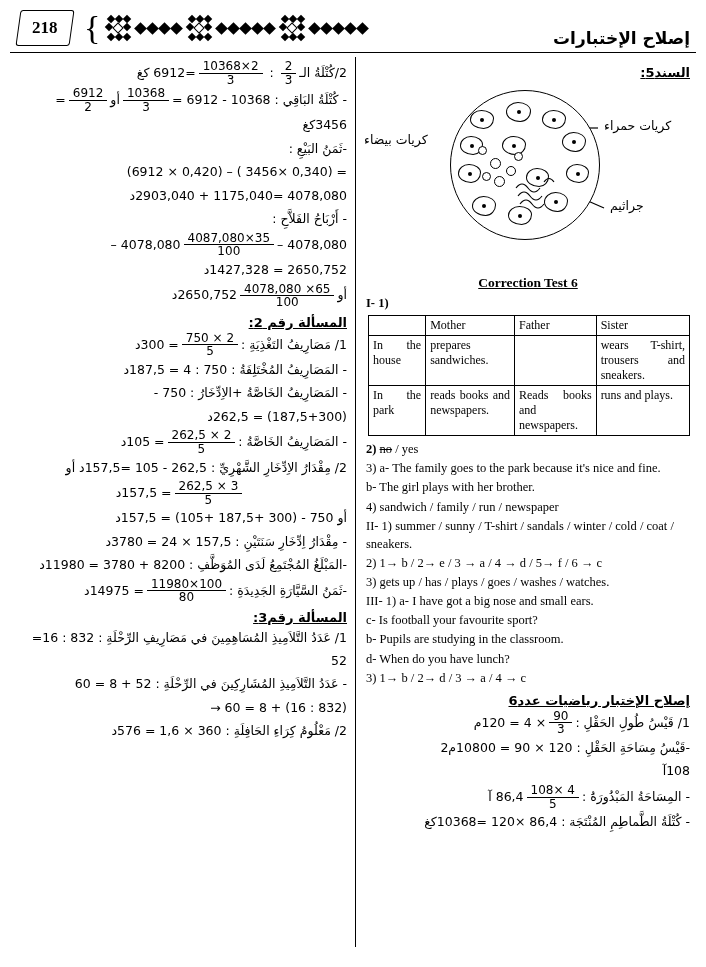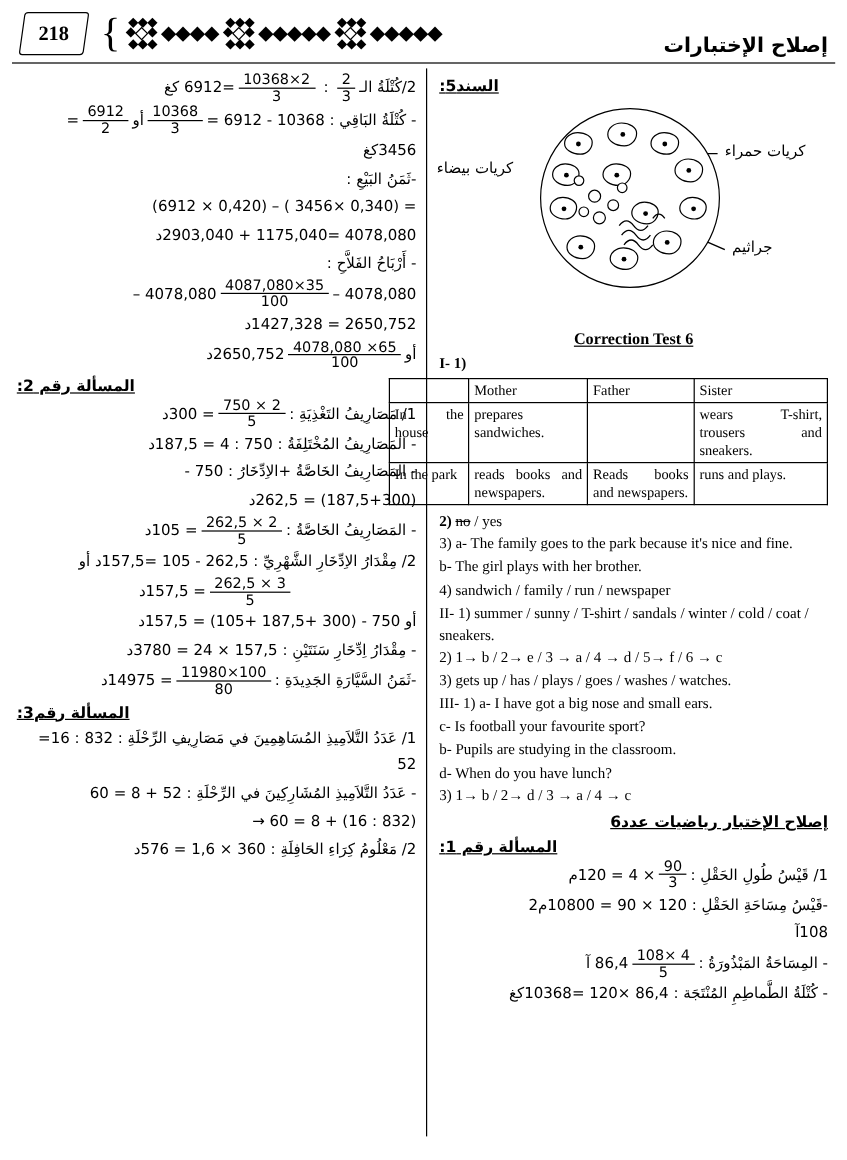--- a/index.html
+++ b/index.html
@@ -75,21 +75,21 @@
     margin-top:4px;
   }
   .col{
     box-sizing:border-box;
     position:relative;
   }
   .col-right{ width:340px; padding:2px 6px 0 10px; }
   .col-left{ width:346px; padding:2px 8px 0 4px; border-right:1.1px solid #000; }
   .en{ direction:ltr; text-align:left; font-family:"Liberation Serif", serif; font-size:12.5px; line-height:1.45; }
   .b{ font-weight:bold; }
-  .ttl-ar{ direction:rtl;text-align:left;font-weight:bold;text-decoration:underline;font-family:"DejaVu Sans", sans-serif;font-size:13px;margin:6px 0 2px 0;}
+  .ttl-ar{ direction:rtl;text-align:right;font-weight:bold;text-decoration:underline;font-family:"DejaVu Sans", sans-serif;font-size:13px;margin:6px 0 2px 0;}
   .ttl-ar.c{text-align:right;}
   .math{ direction:rtl; text-align:right; font-family:"DejaVu Sans", sans-serif; font-size:12.5px; line-height:1.8; }
 
   
   .frac{display:inline-flex;flex-direction:column;align-items:center;vertical-align:middle;margin:0 3px;line-height:1.05;font-size:12px;}
   .frac .num{border-bottom:1.1px solid #000;padding:0 4px;}
   .frac .den{padding:0 4px;}
 
   .row{display:flex;justify-content:flex-start;align-items:center;direction:rtl;}
   .lineblock{margin:1px 0;}
@@ -131,21 +131,21 @@
     font-family:"DejaVu Sans", sans-serif;
     font-size:12.5px;
     white-space:nowrap;
   }
   .arrow-svg{position:absolute;left:0;top:0;}
 
   
   table.t6{
     border-collapse:collapse;
     direction:ltr;
-    width:366px;
+    width:322px;
     margin:3px 0 4px 0;
     font-family:"Liberation Serif", serif;
     font-size:12px;
   }
   table.t6 td{
     border:1.1px solid #000;
     padding:2px 4px;
     vertical-align:top;
     text-align:justify;
   }
@@ -341,21 +341,20 @@
         <p>2) 1→ b / 2→ e / 3 → a / 4 → d / 5→ f / 6 → c</p>
         <p>3) gets up / has / plays / goes / washes / watches.</p>
         <p>III- 1) a- I have got a big nose and small ears.</p>
         <p>c- Is football your favourite sport?</p>
         <p>b- Pupils are studying in the classroom.</p>
         <p>d- When do you have lunch?</p>
         <p>3) 1→ b / 2→ d / 3 → a / 4 → c</p>
       </div>
 
       <div class="ttl-ar c">إصلاح الإختبار رياضيات عدد6</div>
-      <div class="ttl-ar">المسألة رقم 1:</div>
 
       <div class="math">
         <div class="row lineblock">
           <span>1/ قَيْسُ طُولِ الحَقْلِ :</span>
           <span class="frac">
             <span class="num">90</span>
             <span class="den">3</span>
           </span>
           <span>× 4 = 120م</span>
         </div>
@@ -454,20 +453,21 @@
         <p>2/ مِقْدَارُ الاِدِّخَارِ الشَّهْرِيِّ : 262,5 - 105 =157,5د أو</p>
         <div class="row lineblock" style="justify-content:center;">
           <span class="frac">
             <span class="num">3 × 262,5</span>
             <span class="den">5</span>
           </span>
           <span>= 157,5د</span>
         </div>
         <p>أو 750 - (300 +187,5 +105) = 157,5د</p>
         <p>- مِقْدَارُ اِدِّخَارِ سَنَتَيْنِ : 157,5 × 24 = 3780د</p>
+        <p>-المَبْلَغُ المُجْتَمِعُ لَدَى المُوَظَّفِ : 8200 + 3780 = 11980د</p>
         <div class="row lineblock">
           <span>-ثَمَنُ السَّيَّارَةِ الجَدِيدَةِ :</span>
           <span class="frac">
             <span class="num">100×11980</span>
             <span class="den">80</span>
           </span>
           <span>= 14975د</span>
         </div>
       </div>
 

